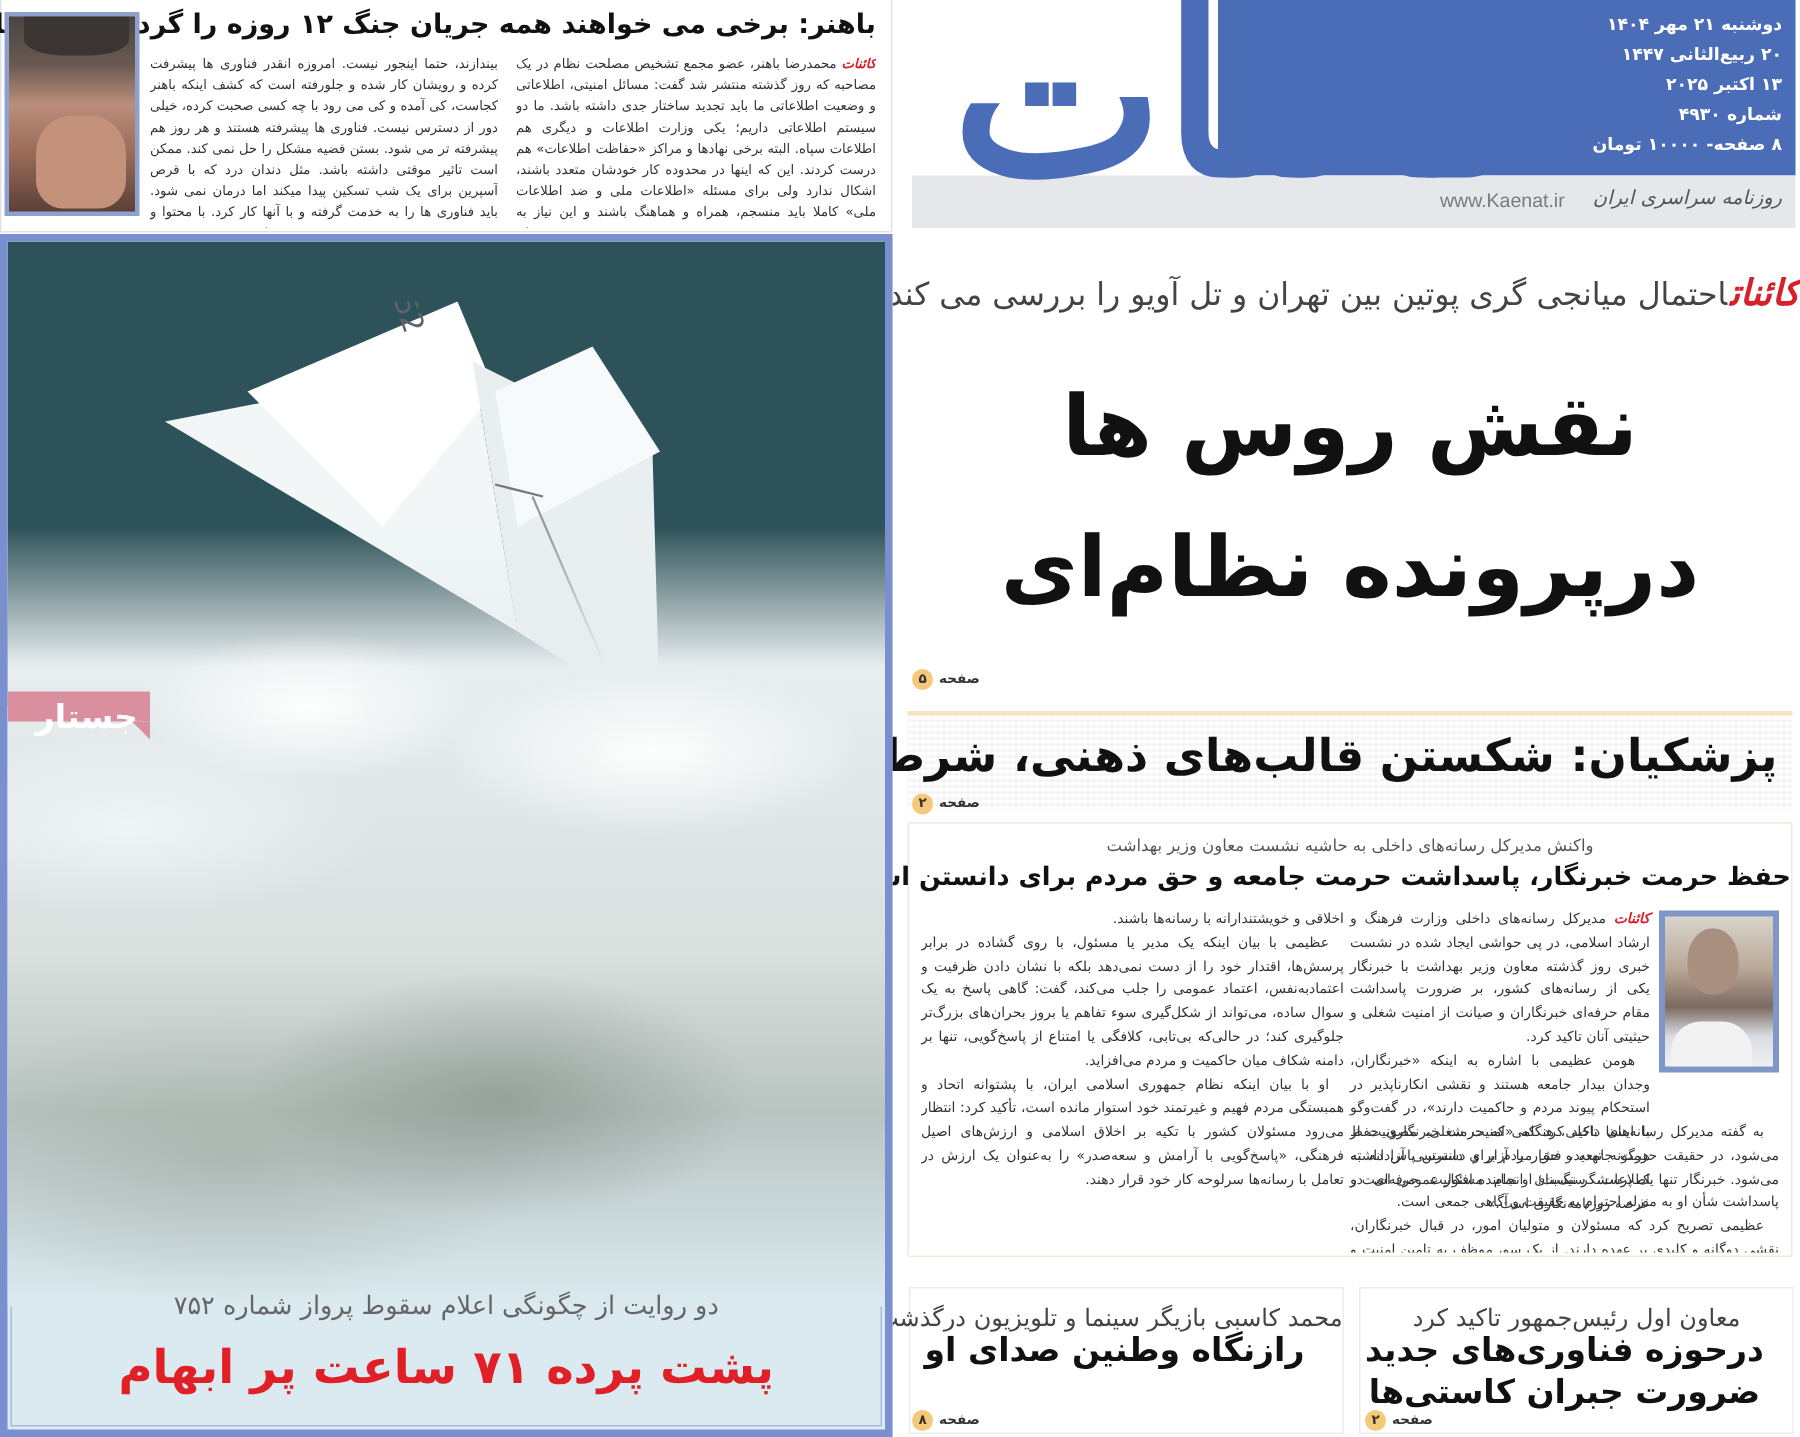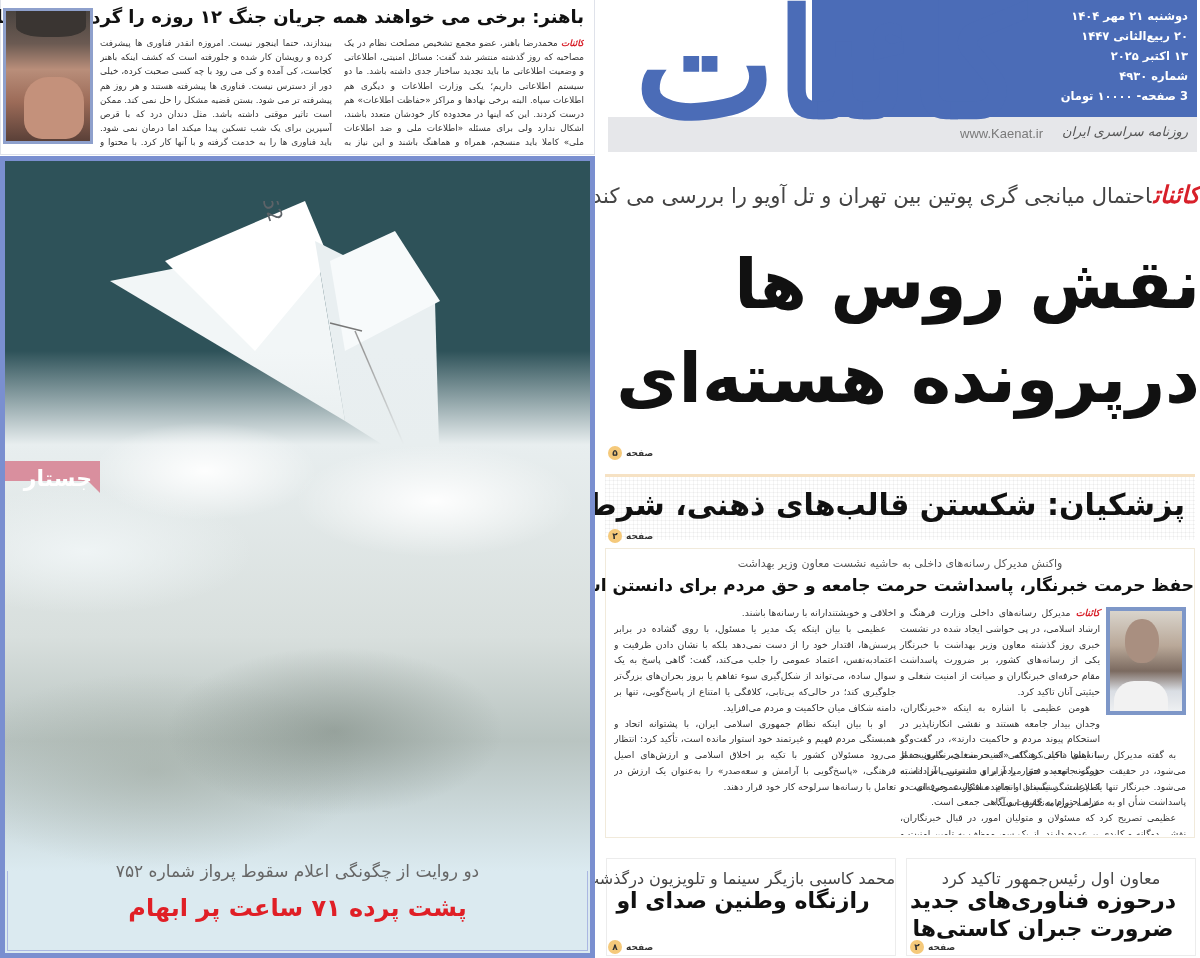--- a/index.html
+++ b/index.html
@@ -12,21 +12,21 @@
   .mast-gray { position: absolute; left: 8px; top: 117px; width: 589px; height: 35px; background: #e6e7ea; }
   .mast-info { position: absolute; right: 12px; top: 6px; width: 160px; color: #fff; font-size: 11.5px; font-weight: bold; line-height: 20px; text-align: right; font-family: "DejaVu Sans", sans-serif; }
   .mast-info div { white-space: nowrap; }
   .logo { position: absolute; left: 10px; top: -16px; width: 440px; height: 160px; font-family: "DejaVu Serif", serif; font-weight: bold; font-size: 150px; color: #4b6cb7; line-height: 160px; text-align: center; letter-spacing: -4px; }
   .mast-url { position: absolute; left: 360px; top: 126px; font-family: "Liberation Sans", sans-serif; font-size: 13px; color: #7a7a7a; direction: ltr; }
   .mast-tagline { position: absolute; right: 12px; top: 124px; font-family: "DejaVu Serif", serif; font-style: italic; font-size: 13px; color: #555; }
 
   .kicker { position: absolute; left: 600px; top: 180px; width: 600px; text-align: center; font-size: 21px; color: #444; font-weight: normal; white-space: nowrap; }
   .kicker .brand { color: #d8202a; font-weight: bold; font-style: italic; font-family: "DejaVu Serif", serif; font-size: 24px; margin-left: 2px; }
 
-  .main-headline { position: absolute; left: 600px; top: 238px; width: 600px; text-align: right; font-family: "DejaVu Sans", sans-serif; font-weight: bold; font-size: 68px; line-height: 94px; color: #111; letter-spacing: -2px; }
+  .main-headline { position: absolute; left: 600px; top: 238px; width: 600px; text-align: center; font-family: "DejaVu Sans", sans-serif; font-weight: bold; font-size: 56px; line-height: 94px; color: #111; letter-spacing: -2px; }
 
   .page-ref { position: absolute; display: flex; align-items: center; gap: 4px; direction: rtl; font-size: 9px; color: #333; font-weight: bold; }
   .page-ref .num { display: inline-block; width: 14px; height: 14px; border-radius: 50%; background: #f5c97a; color: #333; font-size: 9px; text-align: center; line-height: 14px; }
 
   .sub-banner { position: absolute; left: 605px; top: 474px; width: 590px; height: 66px; border-top: 3px solid #f6e2c4; background-image: linear-gradient(90deg, rgba(0,0,0,0.04) 1px, transparent 1px), linear-gradient(0deg, rgba(0,0,0,0.04) 1px, transparent 1px); background-size: 4px 4px; }
   .sub-banner .title { position: absolute; right: 10px; top: 10px; font-weight: bold; font-size: 30px; color: #111; white-space: nowrap; letter-spacing: -1px; }
 
   .story-box { position: absolute; left: 605px; top: 548px; width: 590px; height: 290px; border: 1px solid #f1eadb; background: #fff; }
   .story-kicker { position: absolute; left: 0; right: 0; top: 8px; text-align: center; font-size: 11px; color: #555; }
   .story-title { position: absolute; left: 0; right: 0; top: 26px; text-align: center; font-size: 17px; font-weight: bold; color: #111; white-space: nowrap; }
@@ -58,46 +58,46 @@
       radial-gradient(ellipse 200px 80px at 430px 150px, rgba(255,255,255,0.95), rgba(255,255,255,0) 70%),
       radial-gradient(ellipse 240px 90px at 80px 200px, rgba(240,245,246,0.95), rgba(240,245,246,0) 70%),
       radial-gradient(ellipse 240px 120px at 330px 380px, rgba(120,132,124,0.55), rgba(120,132,124,0) 70%),
       radial-gradient(ellipse 300px 140px at 150px 420px, rgba(150,160,150,0.45), rgba(150,160,150,0) 70%),
       linear-gradient(180deg, rgba(230,236,236,0.0) 0%, #e8eeef 18%, #d8dfdd 55%, #b9c4c1 75%, #dbeaf0 100%);
   }
   .plane { position: absolute; left: 100px; top: 40px; width: 340px; height: 280px; }
   .jostar-tag { position: absolute; left: 0; top: 300px; width: 95px; height: 20px; background: #d98f9e; color: #fff; font-weight: bold; font-size: 22px; text-align: right; padding-right: 8px; line-height: 36px; letter-spacing: 3px; }
   .jostar-tag::after { content: ""; position: absolute; right: 0; bottom: -12px; border-left: 12px solid transparent; border-top: 12px solid #d98f9e; }
   .feature-kicker { position: absolute; left: 0; right: 0; top: 700px; text-align: center; font-size: 17px; color: #666; white-space: nowrap; }
-  .feature-title { position: absolute; left: 0; right: 0; top: 733px; text-align: center; font-size: 24px; font-weight: bold; color: #e01f26; white-space: nowrap; letter-spacing: -0.5px; }
+  .feature-title { position: absolute; left: 0; right: 0; top: 733px; text-align: center; font-size: 31px; font-weight: bold; color: #e01f26; white-space: nowrap; letter-spacing: -0.5px; }
 </style>
 </head>
 <body>
 
 <div class="masthead">
   <div class="mast-blue"></div>
   <div class="mast-gray"></div>
   <div class="logo">کائنات</div>
   <div class="mast-info">
     <div>دوشنبه ۲۱ مهر ۱۴۰۴</div>
     <div>۲۰ ربیع‌الثانی ۱۴۴۷</div>
     <div>۱۳ اکتبر ۲۰۲۵</div>
     <div>شماره ۴۹۳۰</div>
-    <div>3 صفحه- ۱۰۰۰۰ تومان</div>
+    <div>۸ صفحه- ۱۰۰۰۰ تومان</div>
   </div>
   <div class="mast-url">www.Kaenat.ir</div>
   <div class="mast-tagline">روزنامه سراسری ایران</div>
 </div>
 
 <div class="kicker">
   <span class="brand">کائنات</span><span>احتمال میانجی گری پوتین بین تهران و تل آویو را بررسی می کند</span>
 </div>
 <div class="main-headline">
   <div>نقش روس ها</div>
-  <div>درپرونده هسته‌ای</div>
+  <div>درپرونده نظام‌ای</div>
 </div>
 <div class="page-ref" style="left:608px; top:446px;">
   <span>صفحه</span>
   <span class="num">۵</span>
 </div>
 
 <div class="sub-banner">
   <div class="title">پزشکیان: شکستن قالب‌های ذهنی، شرط اصلی هرتحول است</div>
 </div>
 <div class="page-ref" style="left:608px; top:529px;">

